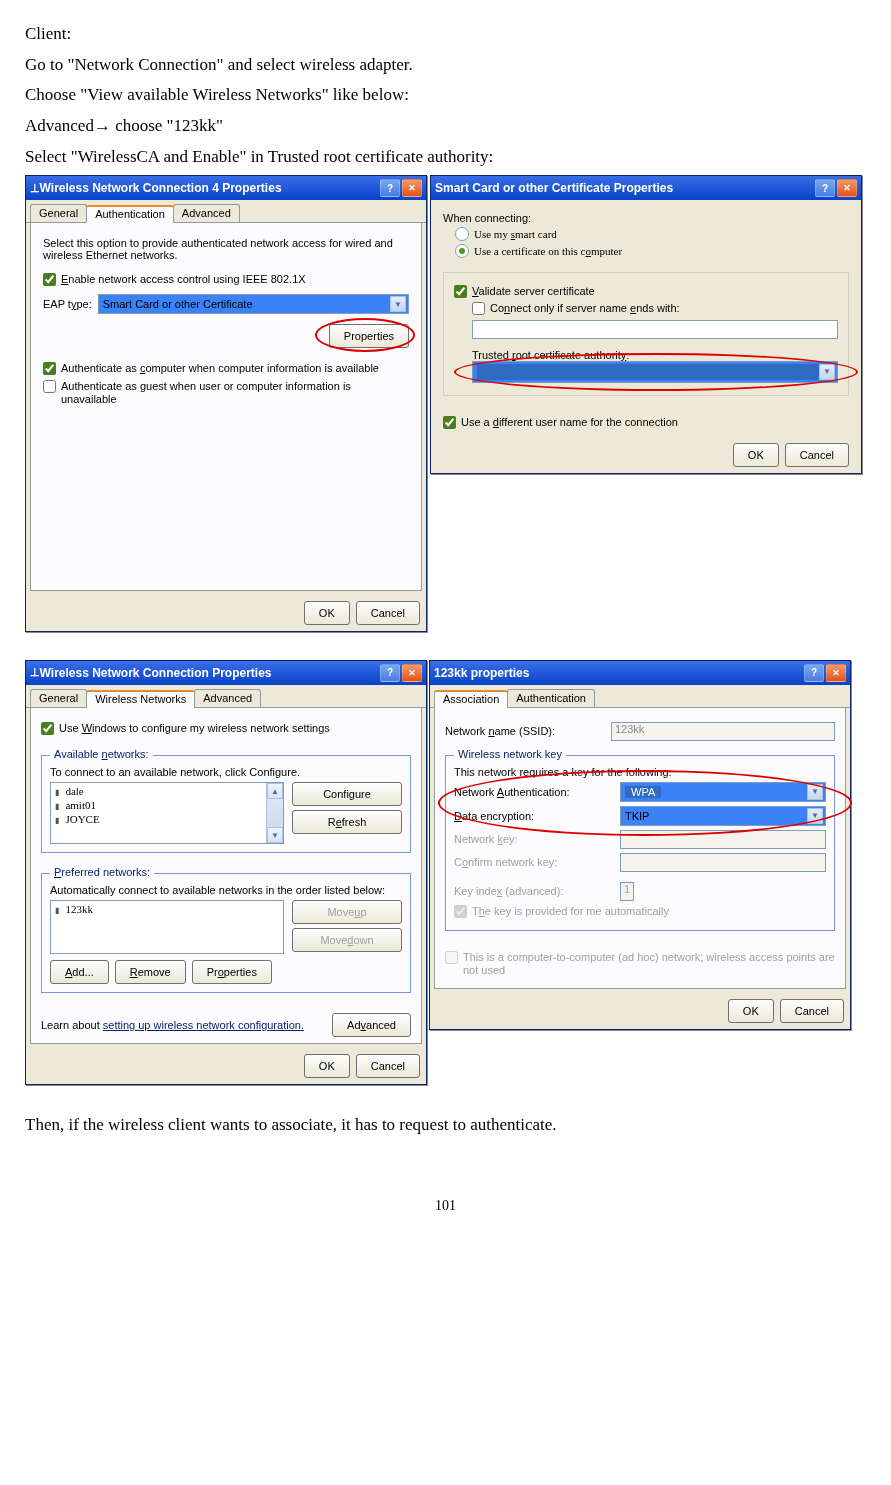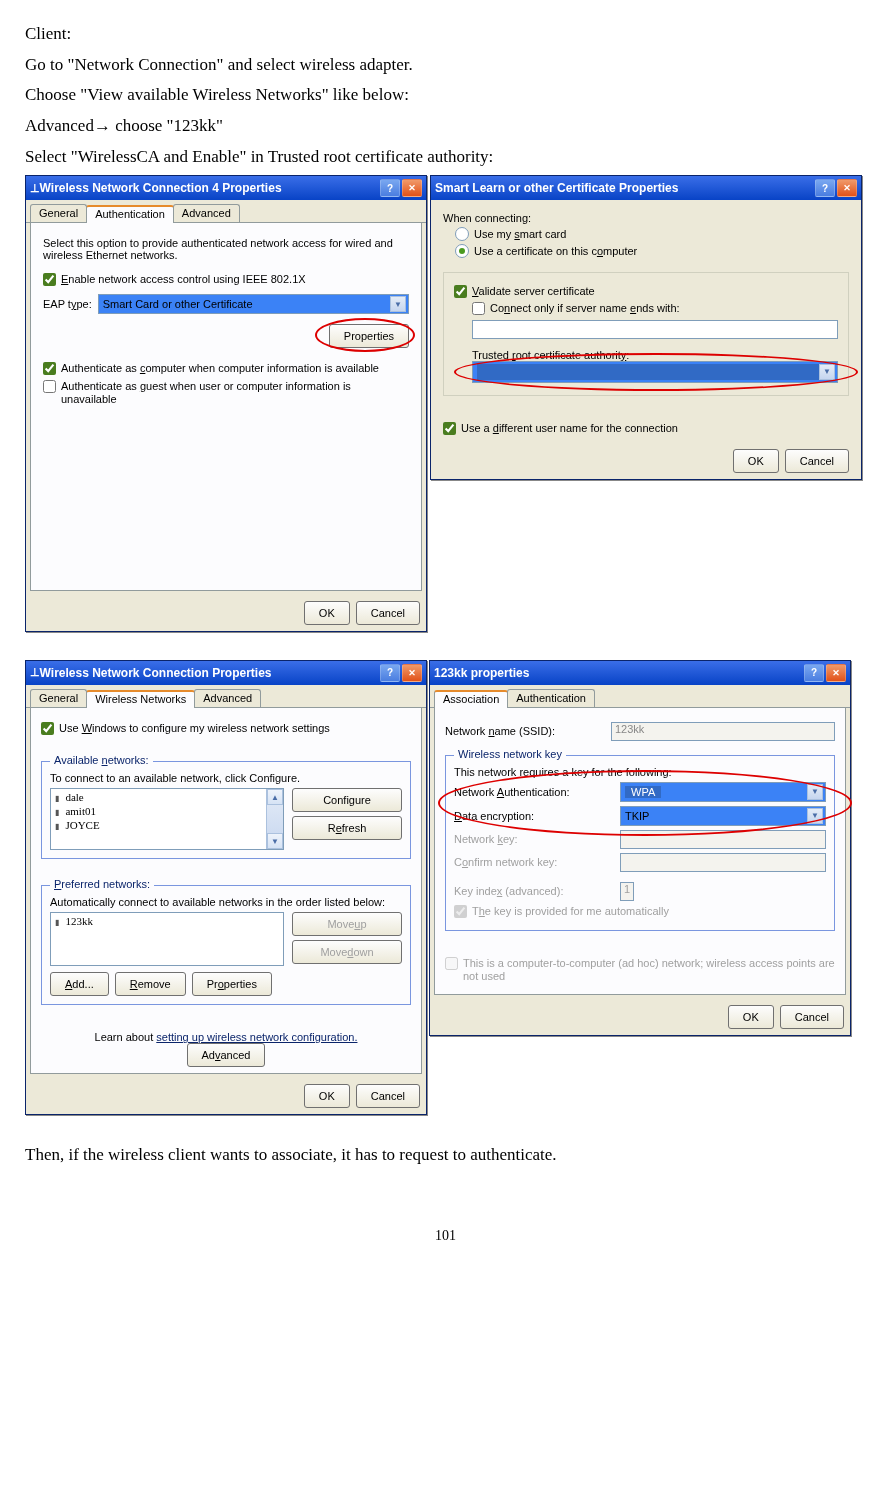--- a/index.html
+++ b/index.html
@@ -66,21 +66,21 @@
   .select.highlight .stxt{ background:#316ac5;color:#fff;padding:0 6px;}
   .btn {
     background:linear-gradient(#fdfdfd,#ece9d8);
     border:1px solid #707070; border-radius:3px;
     padding:1px 14px; font-family:Tahoma,sans-serif; font-size:11px;
     height:20px; display:inline-flex;align-items:center;justify-content:center;
   }
   .btn.disabled{ color:#a0a0a0;}
   .btn-row{ display:flex; justify-content:flex-end; gap:6px; padding:6px;}
   .group{
-    border:1px solid #d0d0bf; margin:26px 0; padding:10px 8px 8px; position:relative;
+    border:1px solid #d0d0bf; margin:20px 0; padding:10px 8px 8px; position:relative;
   }
   .group.blue{ border:1px solid #7a96df;}
   .group > .legend{
     position:absolute; top:-8px; left:8px; background:#fcfcfe; padding:0 4px;
     color:#0a246a; font-size:11px;
   }
   .txtbox{ border:1px solid #7f9db9; background:#fff; height:17px; flex:1; padding:0 3px;}
   .txtbox.disabled{ background:#f4f3ee;}
   .listbox{ border:1px solid #7f9db9; background:#fff; height:60px; display:flex;}
   .listbox .items{ flex:1; padding:1px 2px;}
@@ -152,27 +152,27 @@
       </div>
     </div>
     <div class="btn-row">
       <span class="btn">OK</span>
       <span class="btn">Cancel</span>
     </div>
   </div>
 
   <div class="window" style="width:430px">
     <div class="titlebar">
-      <span class="title-text">Smart Learn or other Certificate Properties</span>
+      <span class="title-text">Smart Card or other Certificate Properties</span>
       <span class="tbtn help"></span>
       <span class="tbtn close"></span>
     </div>
     <div style="background:#ece9d8;padding:12px 12px 6px;position:relative;">
       <div>When connecting:</div>
-      <div style="padding-left:12px;">
+      <div style="padding-left:12px;font-family:Liberation Serif, serif;">
         <div class="radio">
             <span class="r"></span>
             <span>Use my <u class="accel">s</u>mart card</span>
           </div>
         <div class="radio">
             <span class="r sel"></span>
             <span>Use a certificate on this c<u class="accel">o</u>mputer</span>
           </div>
       </div>
       <div class="group plain" style="margin-top:14px;padding:8px 10px 12px;">
@@ -275,21 +275,21 @@
             <span class="btn disabled" style="width:80px">Move <u class="accel">u</u>p</span>
             <span class="btn disabled" style="width:80px">Move <u class="accel">d</u>own</span>
           </div>
         </div>
         <div style="display:flex;gap:6px;margin-top:6px;">
           <span class="btn"><u class="accel">A</u>dd...</span>
           <span class="btn"><u class="accel">R</u>emove</span>
           <span class="btn">Pr<u class="accel">o</u>perties</span>
         </div>
       </div>
-      <div style="display:flex;align-items:center;justify-content:space-between;margin-top:4px;flex-direction:column;">
+      <div style="display:flex;align-items:center;justify-content:space-between;margin-top:4px;">
         <div><span>Learn about </span><span class="link">setting up wireless network configuration.</span></div>
         <span class="btn">Ad<u class="accel">v</u>anced</span>
       </div>
     </div>
     <div class="btn-row">
       <span class="btn">OK</span>
       <span class="btn">Cancel</span>
     </div>
   </div>
 

